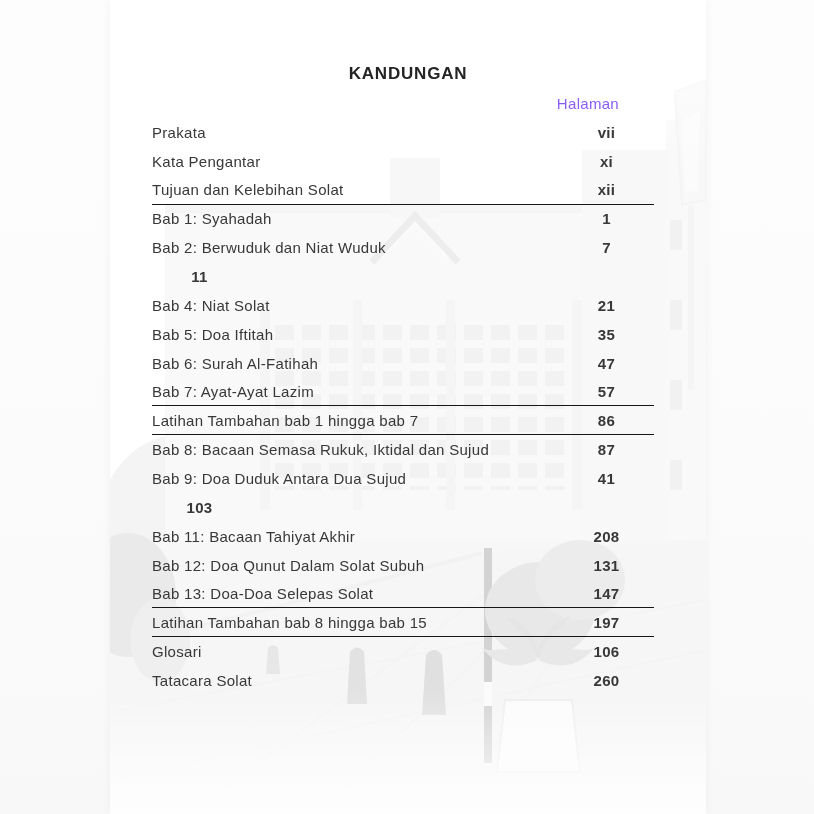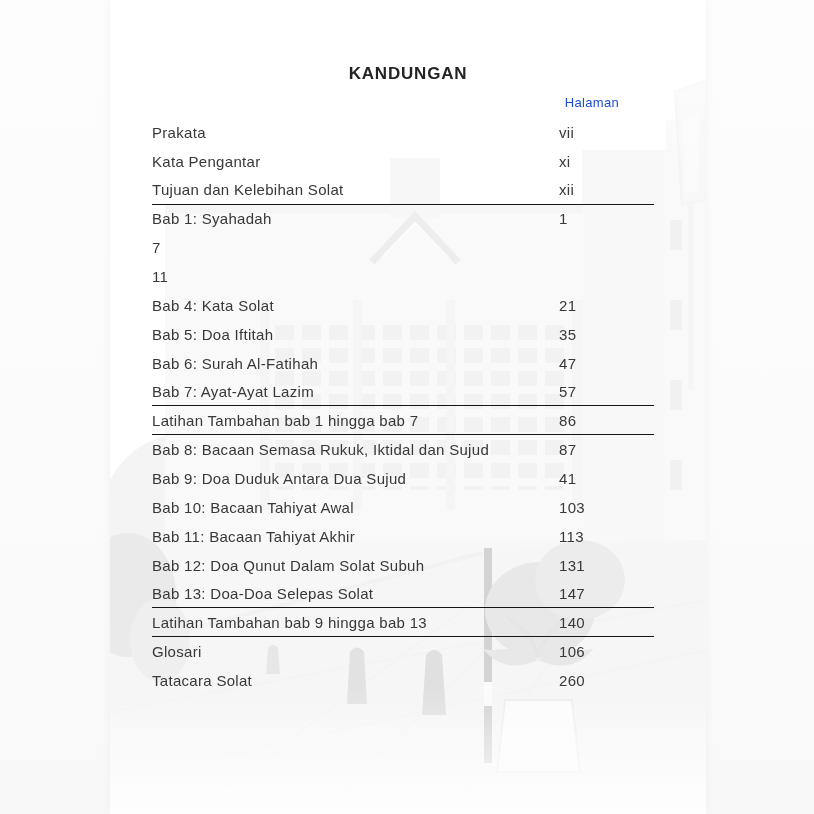--- a/index.html
+++ b/index.html
@@ -32,22 +32,22 @@
     top: 64px; left: 0; width: 100%;
     text-align: center;
     font-size: 17px;
     font-weight: bold;
     letter-spacing: 0.8px;
     color: #242424;
   }
   .col-header {
     position: absolute;
     top: 95px; right: 87px;
-    font-size: 13px;
-    color: #1d4ed8;
+    font-size: 15px;
+    color: #8b5cf6;
     letter-spacing: 0.3px;
   }
   .toc {
     position: absolute;
     top: 118px; left: 42px;
     width: 502px;
   }
   .toc-row {
     height: 28.85px;
     display: flex;
@@ -60,22 +60,23 @@
     border-bottom: 1.5px solid #161616;
     gap: 40px;
   }
   .toc-row .label {
     flex: 1;
     white-space: nowrap;
     overflow: hidden;
   }
   .toc-row .pnum {
     width: 95px;
-    text-align: left;
+    text-align: center;
     white-space: nowrap;
+    font-weight: bold;
   }
 </style>
 </head>
 <body>
 
 <div class="canvas">
   <div class="page">
 
     <svg class="bg-photo" width="596" height="814" viewBox="0 0 596 814" xmlns="http://www.w3.org/2000/svg">
       <defs>
@@ -177,27 +178,28 @@
         </div>
         <div class="toc-row rule-below">
           <span class="label">Tujuan dan Kelebihan Solat</span>
           <span class="pnum">xii</span>
         </div>
         <div class="toc-row">
           <span class="label">Bab 1: Syahadah</span>
           <span class="pnum">1</span>
         </div>
         <div class="toc-row">
+          <span class="label">Bab 2: Berwuduk dan Niat Wuduk</span>
           <span class="pnum">7</span>
         </div>
         <div class="toc-row">
           <span class="pnum">11</span>
         </div>
         <div class="toc-row">
-          <span class="label">Bab 4: Kata Solat</span>
+          <span class="label">Bab 4: Niat Solat</span>
           <span class="pnum">21</span>
         </div>
         <div class="toc-row">
           <span class="label">Bab 5: Doa Iftitah</span>
           <span class="pnum">35</span>
         </div>
         <div class="toc-row">
           <span class="label">Bab 6: Surah Al-Fatihah</span>
           <span class="pnum">47</span>
         </div>
@@ -211,38 +213,37 @@
         </div>
         <div class="toc-row">
           <span class="label">Bab 8: Bacaan Semasa Rukuk, Iktidal dan Sujud</span>
           <span class="pnum">87</span>
         </div>
         <div class="toc-row">
           <span class="label">Bab 9: Doa Duduk Antara Dua Sujud</span>
           <span class="pnum">41</span>
         </div>
         <div class="toc-row">
-          <span class="label">Bab 10: Bacaan Tahiyat Awal</span>
           <span class="pnum">103</span>
         </div>
         <div class="toc-row">
           <span class="label">Bab 11: Bacaan Tahiyat Akhir</span>
-          <span class="pnum">113</span>
+          <span class="pnum">208</span>
         </div>
         <div class="toc-row">
           <span class="label">Bab 12: Doa Qunut Dalam Solat Subuh</span>
           <span class="pnum">131</span>
         </div>
         <div class="toc-row rule-below">
           <span class="label">Bab 13: Doa-Doa Selepas Solat</span>
           <span class="pnum">147</span>
         </div>
         <div class="toc-row rule-below">
-          <span class="label">Latihan Tambahan bab 9 hingga bab 13</span>
-          <span class="pnum">140</span>
+          <span class="label">Latihan Tambahan bab 8 hingga bab 15</span>
+          <span class="pnum">197</span>
         </div>
         <div class="toc-row">
           <span class="label">Glosari</span>
           <span class="pnum">106</span>
         </div>
         <div class="toc-row">
           <span class="label">Tatacara Solat</span>
           <span class="pnum">260</span>
         </div>
       </div>

